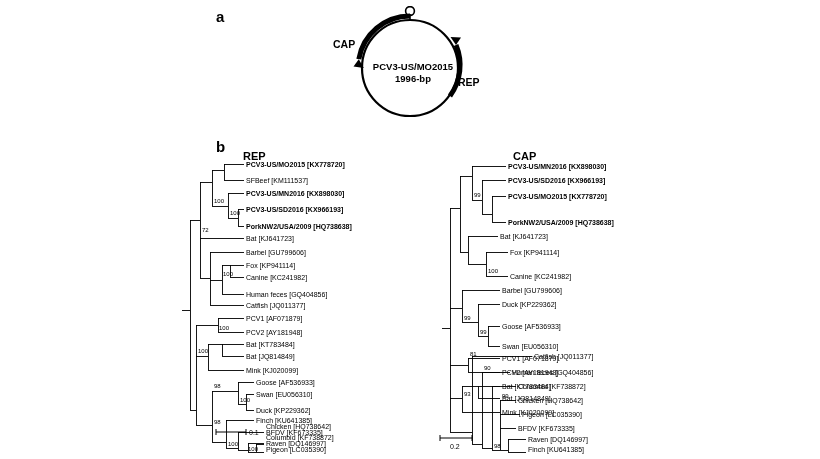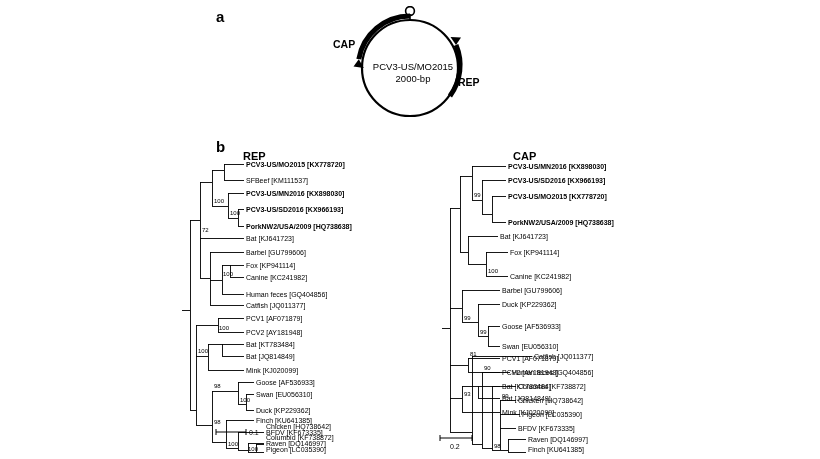--- a/index.html
+++ b/index.html
@@ -41,21 +41,21 @@
   }
   #cap-label { left: 333px; top: 38px; }
   #rep-label { left: 458px; top: 76px; }
   #genome-name {
     position: absolute;
     left: 358px;
     top: 61px;
     width: 110px;
     text-align: center;
     font-size: 9.5px;
-    font-weight: normal;
+    font-weight: bold;
     line-height: 12px;
   }
 
   
   .tree-title {
     position: absolute;
     font-size: 11px;
     font-weight: bold;
   }
   #rep-title { left: 243px; top: 150px; }
@@ -115,21 +115,21 @@
     </g>
 
     <polygon points="28.8,53.2 23.5,60.5 33.8,62.0" fill="#000"></polygon>
     <polygon points="126,39 131.0,31.5 120.5,31.0" fill="#000"></polygon>
   </svg>
 </div>
 <div class="map-label" id="cap-label">CAP</div>
 <div class="map-label" id="rep-label">REP</div>
 <div id="genome-name">
   <div>PCV3-US/MO2015</div>
-  <div>2000-bp</div>
+  <div>1996-bp</div>
 </div>
 
 <div class="panel-letter" id="panel-b-letter">b</div>
 
 <div class="tree-title" id="rep-title">REP</div>
 <div class="tree-title" id="cap-title">CAP</div>
 
 <div class="tree-wrap" id="rep-tree">
   <svg width="250" height="292" viewBox="0 0 250 292">
     <g class="branch">

